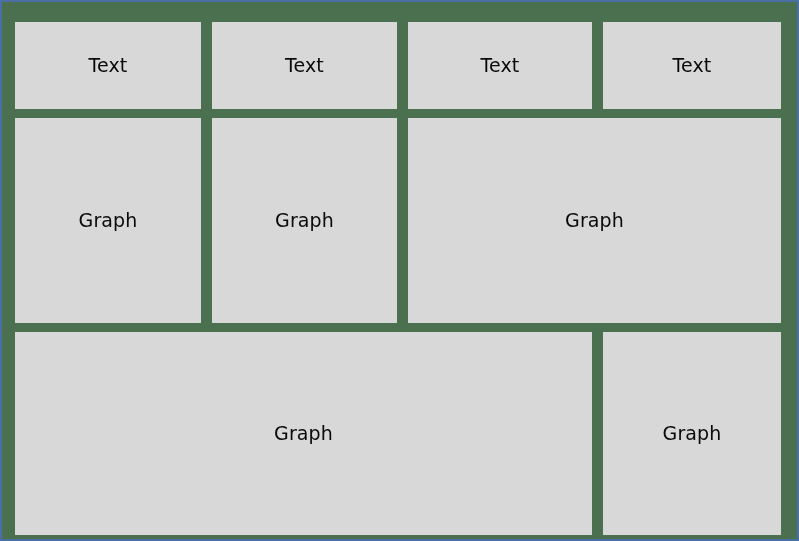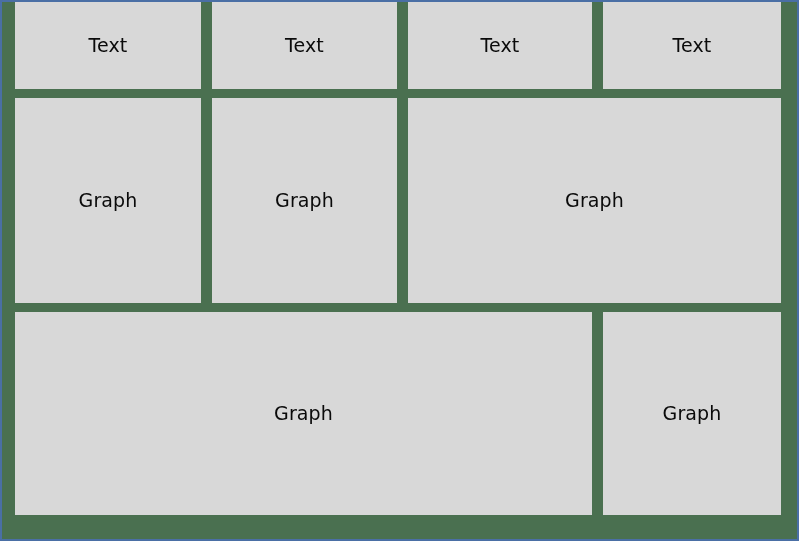--- a/index.html
+++ b/index.html
@@ -16,21 +16,21 @@
     width: 799px;
     height: 541px;
     box-sizing: border-box;
     background: #4a7050;
     border: 2px solid #4a6fa5;
     overflow: hidden;
   }
   .grid {
     position: absolute;
     left: 13px;
-    top: 0;
+    top: 20px;
     width: 770px;
     height: 515px;
     display: grid;
     grid-template-columns: 186px 185px 184px 178px;
     grid-template-rows: 87px 205px 203px;
     column-gap: 11px;
     row-gap: 9px;
   }
   .panel {
     background: #d8d8d8;

